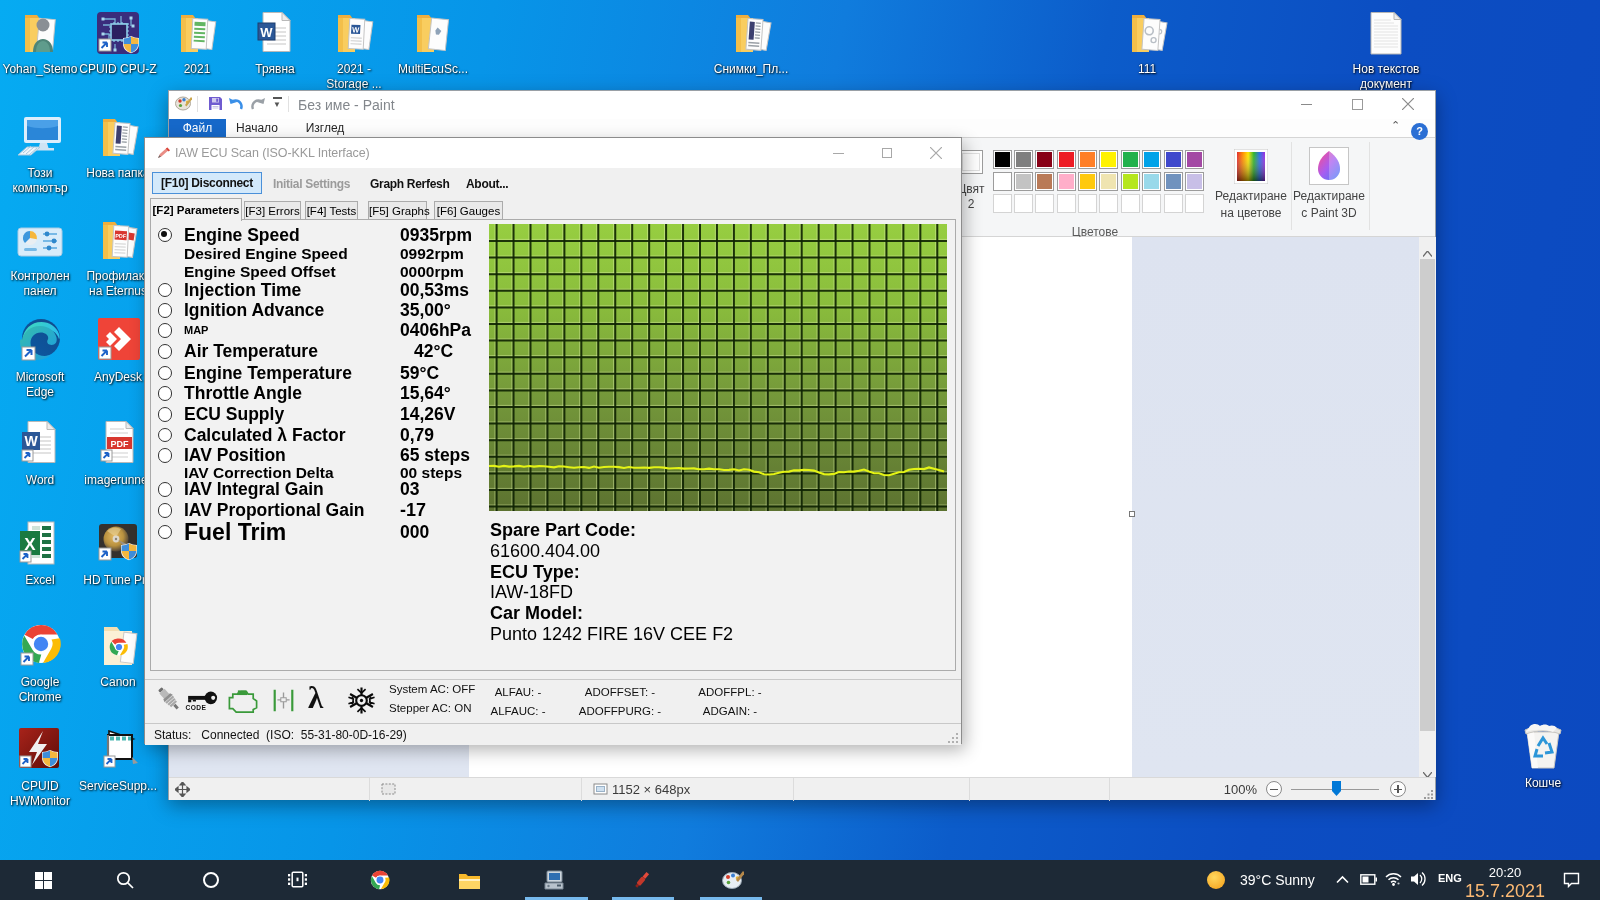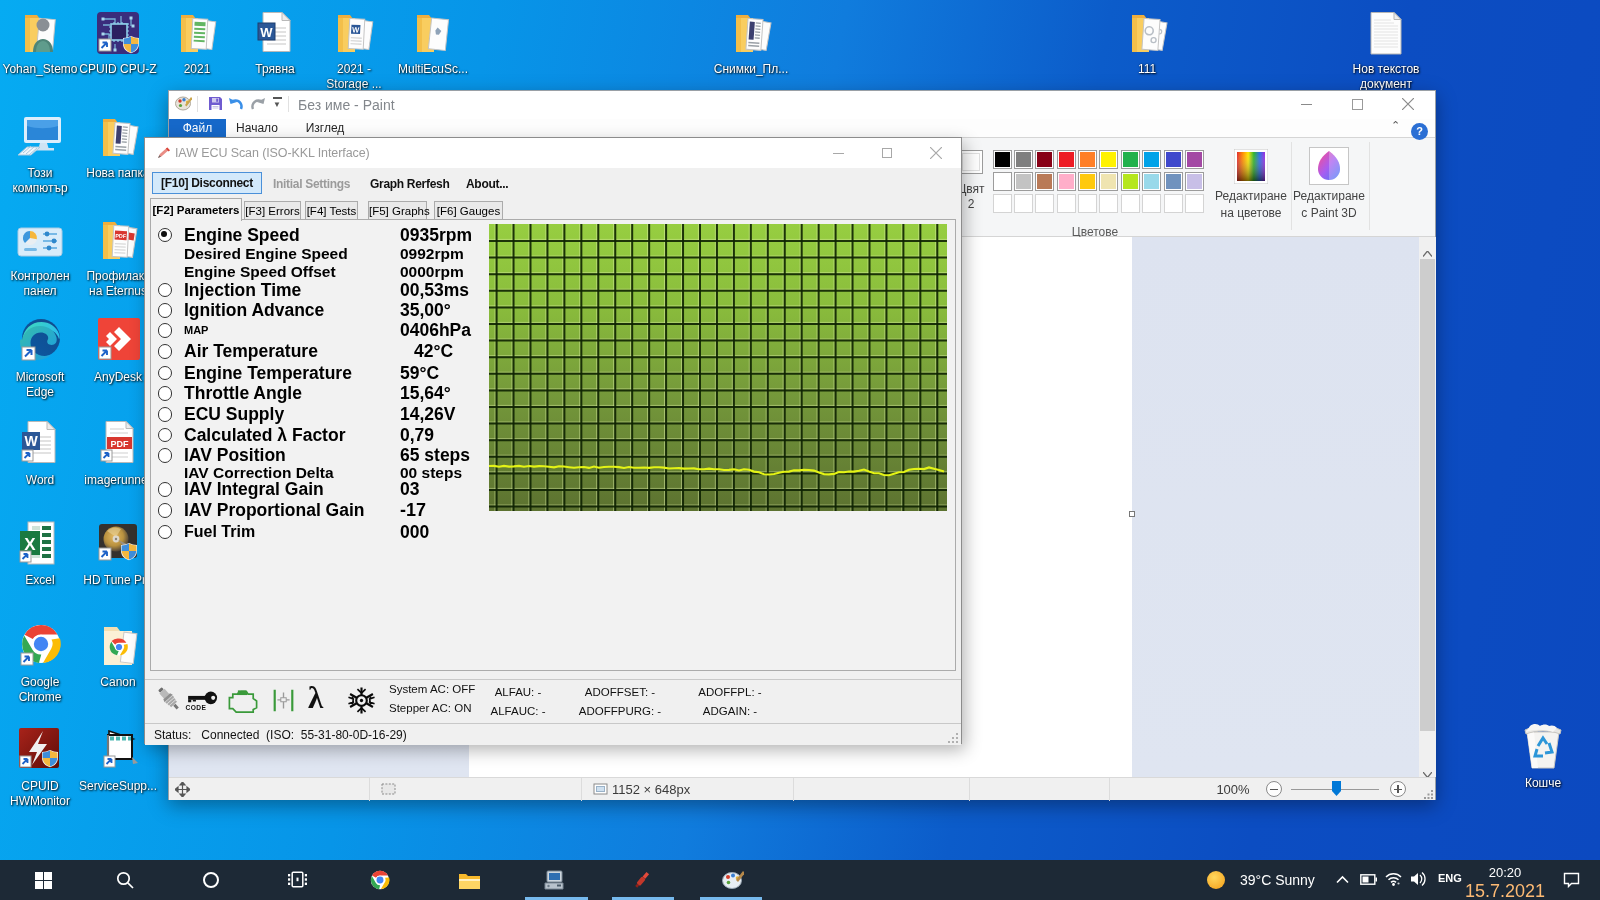--- a/index.html
+++ b/index.html
@@ -641,21 +641,21 @@
       </svg>
   <div class="abs" style="left:412px;top:0;width:1px;height:23px;background:#dcdcdc"></div>
   <svg class="abs" style="left:424px;top:5px" width="15" height="12" viewBox="0 0 15 12">
         <rect x="1" y="1" width="13" height="10" fill="#fff" stroke="#8a8a8a"></rect>
         <rect x="3.5" y="3.5" width="8" height="5" fill="#cfe0ef" stroke="#9ab2c8"></rect>
       </svg>
   <div class="abs" style="left:443px;top:4px">1152 × 648px</div>
   <div class="abs" style="left:624px;top:0;width:1px;height:23px;background:#dcdcdc"></div>
   <div class="abs" style="left:800px;top:0;width:1px;height:23px;background:#dcdcdc"></div>
   <div class="abs" style="left:940px;top:0;width:1px;height:23px;background:#dcdcdc"></div>
-  <div class="abs" style="left:1040px;top:4px;width:48px;text-align:center">100%</div>
+  <div class="abs" style="left:1040px;top:4px;width:48px;text-align:right">100%</div>
   <div class="abs" style="left:1097px;top:3px;width:16px;height:16px;border:1px solid #8a8a8a;border-radius:50%;background:#fdfdfd">
         <div class="abs" style="left:3px;top:6.5px;width:8px;height:1.5px;background:#555"></div>
       </div>
   <div class="abs" style="left:1122px;top:11px;width:88px;height:1px;background:#999"></div>
   <svg class="abs" style="left:1163px;top:3px" width="9" height="16" viewBox="0 0 9 16">
         <path d="M0 0h9v10L4.5 15 0 10z" fill="#0078d7"></path>
       </svg>
   <div class="abs" style="left:1221px;top:3px;width:16px;height:16px;border:1px solid #8a8a8a;border-radius:50%;background:#fdfdfd">
         <div class="abs" style="left:3px;top:6.5px;width:8px;height:1.5px;background:#555"></div>
         <div class="abs" style="left:6.2px;top:3.2px;width:1.5px;height:8px;background:#555"></div>
@@ -743,36 +743,39 @@
   <div class="abs" style="left:255px;top:306.0px;font-size:17.5px;font-weight:bold;line-height:22px;white-space:nowrap">65 steps</div>
   <div class="abs" style="left:39px;top:325.5px;font-size:15.5px;font-weight:bold;line-height:18px;white-space:nowrap">IAV Correction Delta</div>
   <div class="abs" style="left:255px;top:325.5px;font-size:15.5px;font-weight:bold;line-height:18px;white-space:nowrap">00 steps</div>
   <div class="abs" style="left:12.5px;top:344.0px;width:14.5px;height:14.5px;border-radius:50%;border:1.6px solid #333;background:#fff"></div>
   <div class="abs" style="left:39px;top:340.0px;font-size:17.5px;font-weight:bold;line-height:22px;white-space:nowrap">IAV Integral Gain</div>
   <div class="abs" style="left:255px;top:340.0px;font-size:17.5px;font-weight:bold;line-height:22px;white-space:nowrap">03</div>
   <div class="abs" style="left:12.5px;top:365.0px;width:14.5px;height:14.5px;border-radius:50%;border:1.6px solid #333;background:#fff"></div>
   <div class="abs" style="left:39px;top:361.0px;font-size:17.5px;font-weight:bold;line-height:22px;white-space:nowrap">IAV Proportional Gain</div>
   <div class="abs" style="left:255px;top:361.0px;font-size:18px;font-weight:bold;line-height:22px;white-space:nowrap">-17</div>
   <div class="abs" style="left:12.5px;top:386.5px;width:14.5px;height:14.5px;border-radius:50%;border:1.6px solid #333;background:#fff"></div>
-  <div class="abs" style="left:39px;top:382.5px;font-size:16px;font-weight:bold;line-height:22px;white-space:nowrap">Fuel Trim</div>
+  <div class="abs" style="left:39px;top:382.5px;font-size:23px;font-weight:bold;line-height:22px;white-space:nowrap">Fuel Trim</div>
   <div class="abs" style="left:255px;top:382.5px;font-size:17.5px;font-weight:bold;line-height:22px;white-space:nowrap">000</div>
   </div>
 
  <div class="abs" style="left:344px;top:86px;width:458px;height:287px;z-index:5;background:linear-gradient(180deg,#97ce41 0%,#8abd3c 28%,#73963a 62%,#5c7230 100%)">
   <svg class="abs" style="left:0;top:0" width="458" height="287" viewBox="0 0 458 287">
    <path d="M6.0 0V287 M22.95 0V287 M39.9 0V287 M56.85 0V287 M73.8 0V287 M90.75 0V287 M107.7 0V287 M124.65 0V287 M141.6 0V287 M158.55 0V287 M175.5 0V287 M192.45 0V287 M209.4 0V287 M226.35 0V287 M243.3 0V287 M260.25 0V287 M277.2 0V287 M294.15 0V287 M311.1 0V287 M328.05 0V287 M345.0 0V287 M361.95 0V287 M378.9 0V287 M395.85 0V287 M412.8 0V287 M429.75 0V287 M446.7 0V287" stroke="rgba(222,240,165,.5)" stroke-width="1"></path>
    <path d="M0 15.4H458 M0 32.0H458 M0 48.6H458 M0 65.2H458 M0 81.8H458 M0 98.4H458 M0 115.0H458 M0 131.6H458 M0 148.2H458 M0 164.8H458 M0 181.4H458 M0 198.0H458 M0 214.6H458 M0 231.2H458 M0 247.8H458 M0 264.4H458 M0 281.0H458" stroke="rgba(222,240,165,.45)" stroke-width="1"></path>
    <path d="M7.6 0V287 M24.55 0V287 M41.5 0V287 M58.45 0V287 M75.4 0V287 M92.35 0V287 M109.3 0V287 M126.25 0V287 M143.2 0V287 M160.15 0V287 M177.1 0V287 M194.05 0V287 M211.0 0V287 M227.95 0V287 M244.9 0V287 M261.85 0V287 M278.8 0V287 M295.75 0V287 M312.7 0V287 M329.65 0V287 M346.6 0V287 M363.55 0V287 M380.5 0V287 M397.45 0V287 M414.4 0V287 M431.35 0V287 M448.3 0V287" stroke="rgba(14,34,2,.9)" stroke-width="2"></path>
    <path d="M0 17.0H458 M0 33.6H458 M0 50.2H458 M0 66.8H458 M0 83.4H458 M0 100.0H458 M0 116.6H458 M0 133.2H458 M0 149.8H458 M0 166.4H458 M0 183.0H458 M0 199.6H458 M0 216.2H458 M0 232.8H458 M0 249.4H458 M0 266.0H458 M0 282.6H458" stroke="rgba(14,34,2,.9)" stroke-width="2"></path>
   </svg>
   <svg class="abs" style="left:0;top:0" width="458" height="287" viewBox="0 0 458 287">
    <polyline fill="none" stroke="#e4f415" stroke-width="2.1" points="0,242.0 5,241.9 10,242.7 15,241.9 20,242.6 25,242.4 30,241.9 35,242.7 40,242.0 45,242.6 50,242.1 55,242.2 60,242.7 65,243.4 70,242.3 75,242.5 80,243.2 85,243.8 90,243.2 95,243.0 100,243.9 105,242.5 110,243.8 115,243.0 120,242.8 125,242.8 130,243.1 135,244.0 140,243.0 145,243.7 150,243.8 155,243.5 160,243.9 165,243.2 170,243.3 175,243.6 180,244.5 185,244.2 190,244.1 195,244.6 200,244.5 205,244.4 210,245.3 215,245.2 220,244.6 225,245.3 230,245.3 235,246.0 240,245.9 245,245.3 250,246.5 255,245.2 260,245.8 265,247.6 270,248.2 275,250.3 280,250.5 285,250.0 290,248.7 295,247.7 300,247.6 305,246.2 310,246.4 315,245.9 320,246.0 325,246.6 330,248.4 335,250.1 340,250.4 345,249.9 350,248.1 355,248.3 360,247.5 365,247.6 370,246.8 375,245.5 380,247.5 385,249.2 390,249.2 395,251.0 400,251.2 405,249.7 410,248.2 415,248.0 420,245.8 425,245.0 430,244.7 435,245.1 440,243.4 445,244.7 450,245.9 455,247.4"></polyline>
   </svg>
  </div>
 
+ <div class="abs" style="left:345px;top:382px;z-index:5;font-size:18px;color:#000;line-height:20.8px">
+  <b>Spare Part Code:</b><br>61600.404.00<br><b>ECU Type:</b><br>IAW-18FD<br><b>Car Model:</b><br>Punto 1242 FIRE 16V CEE F2
+ </div>
 
  <div class="abs" style="left:0;top:541px;width:100%;height:44px;border-top:1px solid #c8c8c8;background:#f0f0f0">
   <svg class="abs" style="left:9px;top:4px" width="32" height="32" viewBox="0 0 32 32">
    <g transform="rotate(-42 16 16)">
     <rect x="13.5" y="1" width="5" height="3" rx="1" fill="#6e6e6e"></rect>
     <rect x="12.5" y="4" width="7" height="7" fill="#b9b9b9"></rect>
     <path d="M11.5 11h9l1 3h-11z" fill="#8e8e8e"></path>
     <g fill="#a8a8a8">
             <rect x="11" y="14.5" width="10" height="2.2"></rect>
             <rect x="11.5" y="17.2" width="9" height="2.2"></rect>

